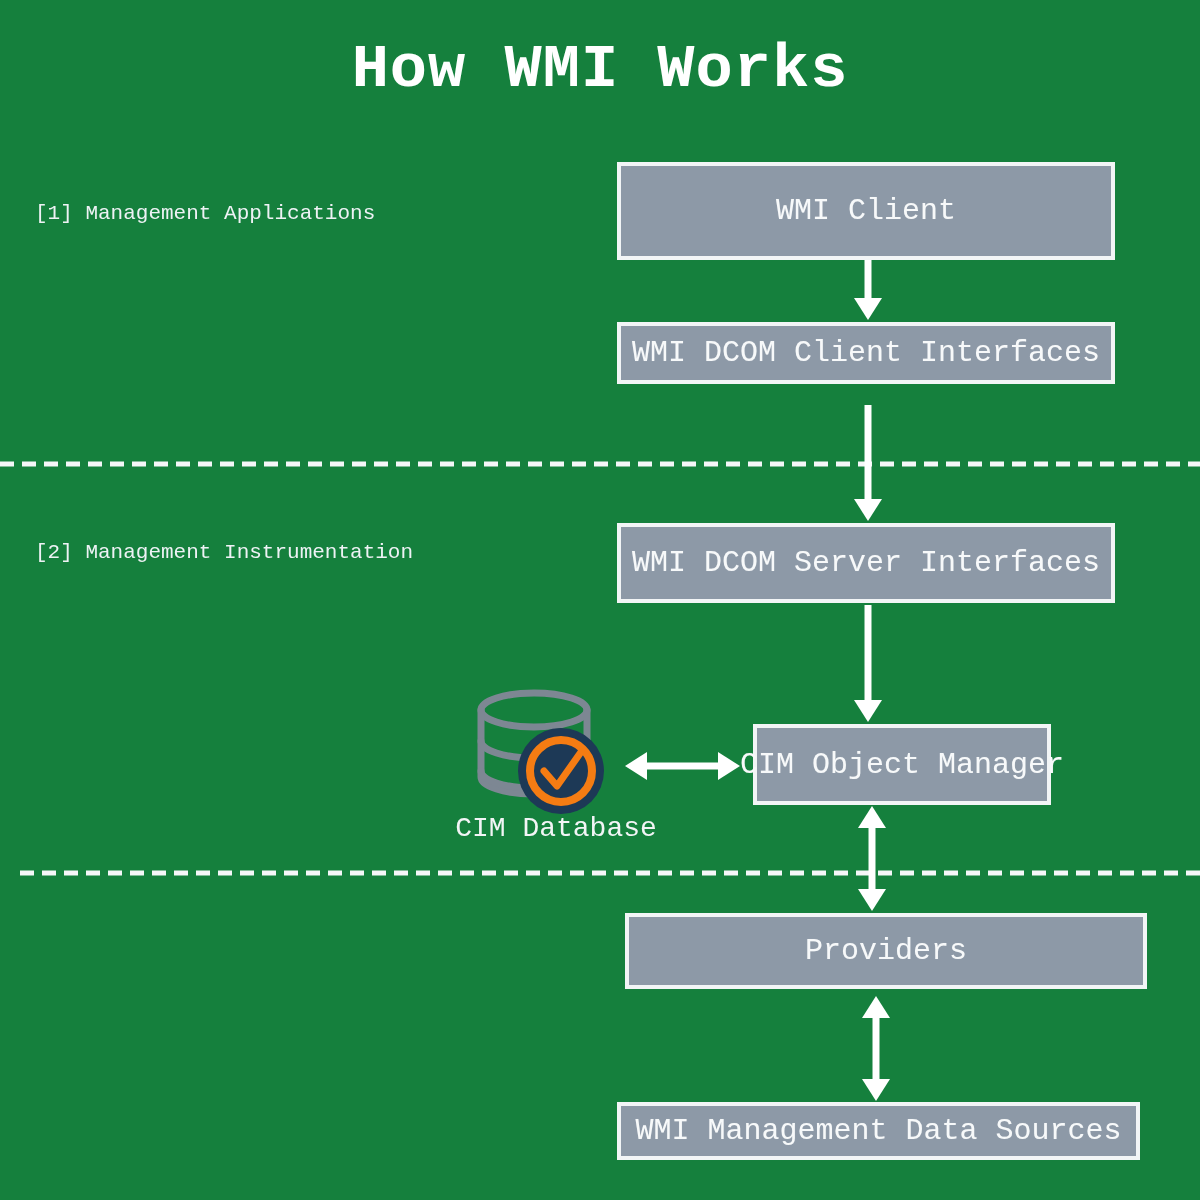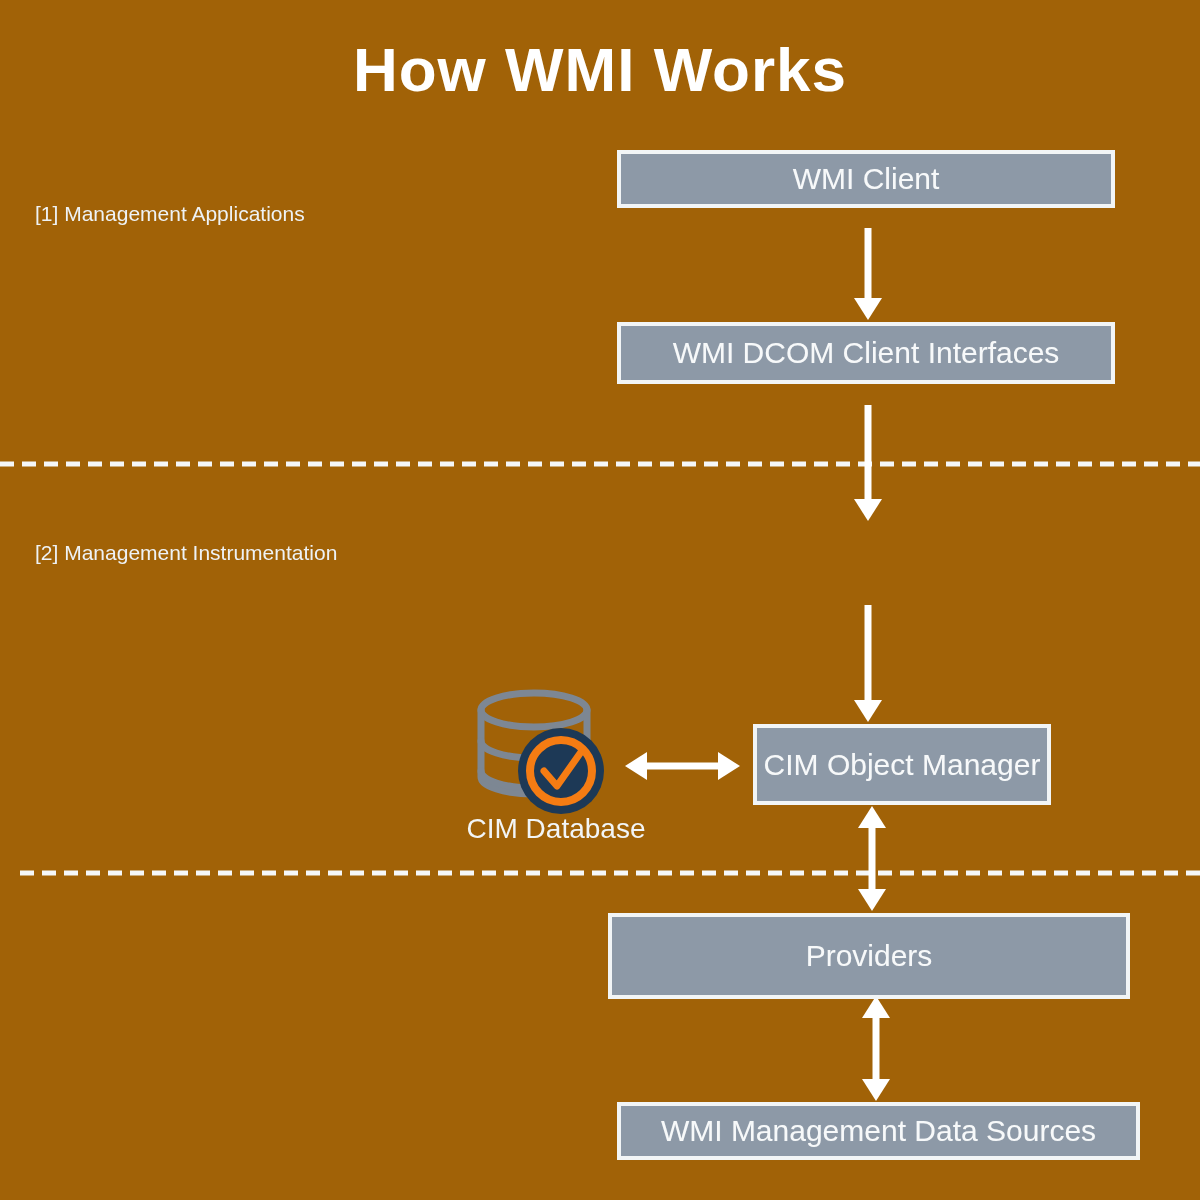--- a/index.html
+++ b/index.html
@@ -1,19 +1,19 @@
 <!DOCTYPE html>
 <html><head>
 <meta charset="utf-8">
 <style>
   html,body{margin:0;padding:0;background:#1d3956;}
   #canvas{
     position:relative;width:1200px;height:1200px;overflow:hidden;
-    background:#a16207;
-    font-family:Liberation Sans, sans-serif;
+    background:#15803d;
+    font-family:Liberation Mono, monospace;
   }
   #diagram-svg{position:absolute;left:0;top:0;width:1200px;height:1200px;}
   .title{
     position:absolute;left:0;top:36px;width:1200px;
     text-align:center;color:#ffffff;font-size:62px;font-weight:700;
     letter-spacing:1px;line-height:1.1;
   }
   .section-label{
     position:absolute;left:35px;color:#eef2f5;font-size:21px;
     font-weight:400;line-height:34px;white-space:nowrap;
@@ -90,26 +90,27 @@
       <circle cx="561" cy="771" r="31" stroke-width="8"></circle>
       <path d="M544 771 L557 786 L581 752" stroke-width="7"></path>
     </g>
   </svg>
 
   <div class="title">How WMI Works</div>
 
   <div class="section-label" style="top:197px">[1] Management Applications</div>
   <div class="section-label" style="top:536px">[2] Management Instrumentation</div>
 
-  <div class="node" style="left:617px;top:150px;width:498px;height:58px">WMI Client</div>
+  <div class="node" style="left:617px;top:162px;width:498px;height:98px">WMI Client</div>
 
   <div class="node" style="left:617px;top:322px;width:498px;height:62px">WMI DCOM Client Interfaces</div>
 
+  <div class="node" style="left:617px;top:523px;width:498px;height:80px">WMI DCOM Server Interfaces</div>
 
   <div class="node" style="left:753px;top:724px;width:298px;height:81px">CIM Object Manager</div>
 
-  <div class="node" style="left:608px;top:913px;width:522px;height:86px">Providers</div>
+  <div class="node" style="left:625px;top:913px;width:522px;height:76px">Providers</div>
 
   <div class="node" style="left:617px;top:1102px;width:523px;height:58px">WMI Management Data Sources</div>
 
   <div class="db-label">CIM Database</div>
 
 </div>
 
 </body></html>

